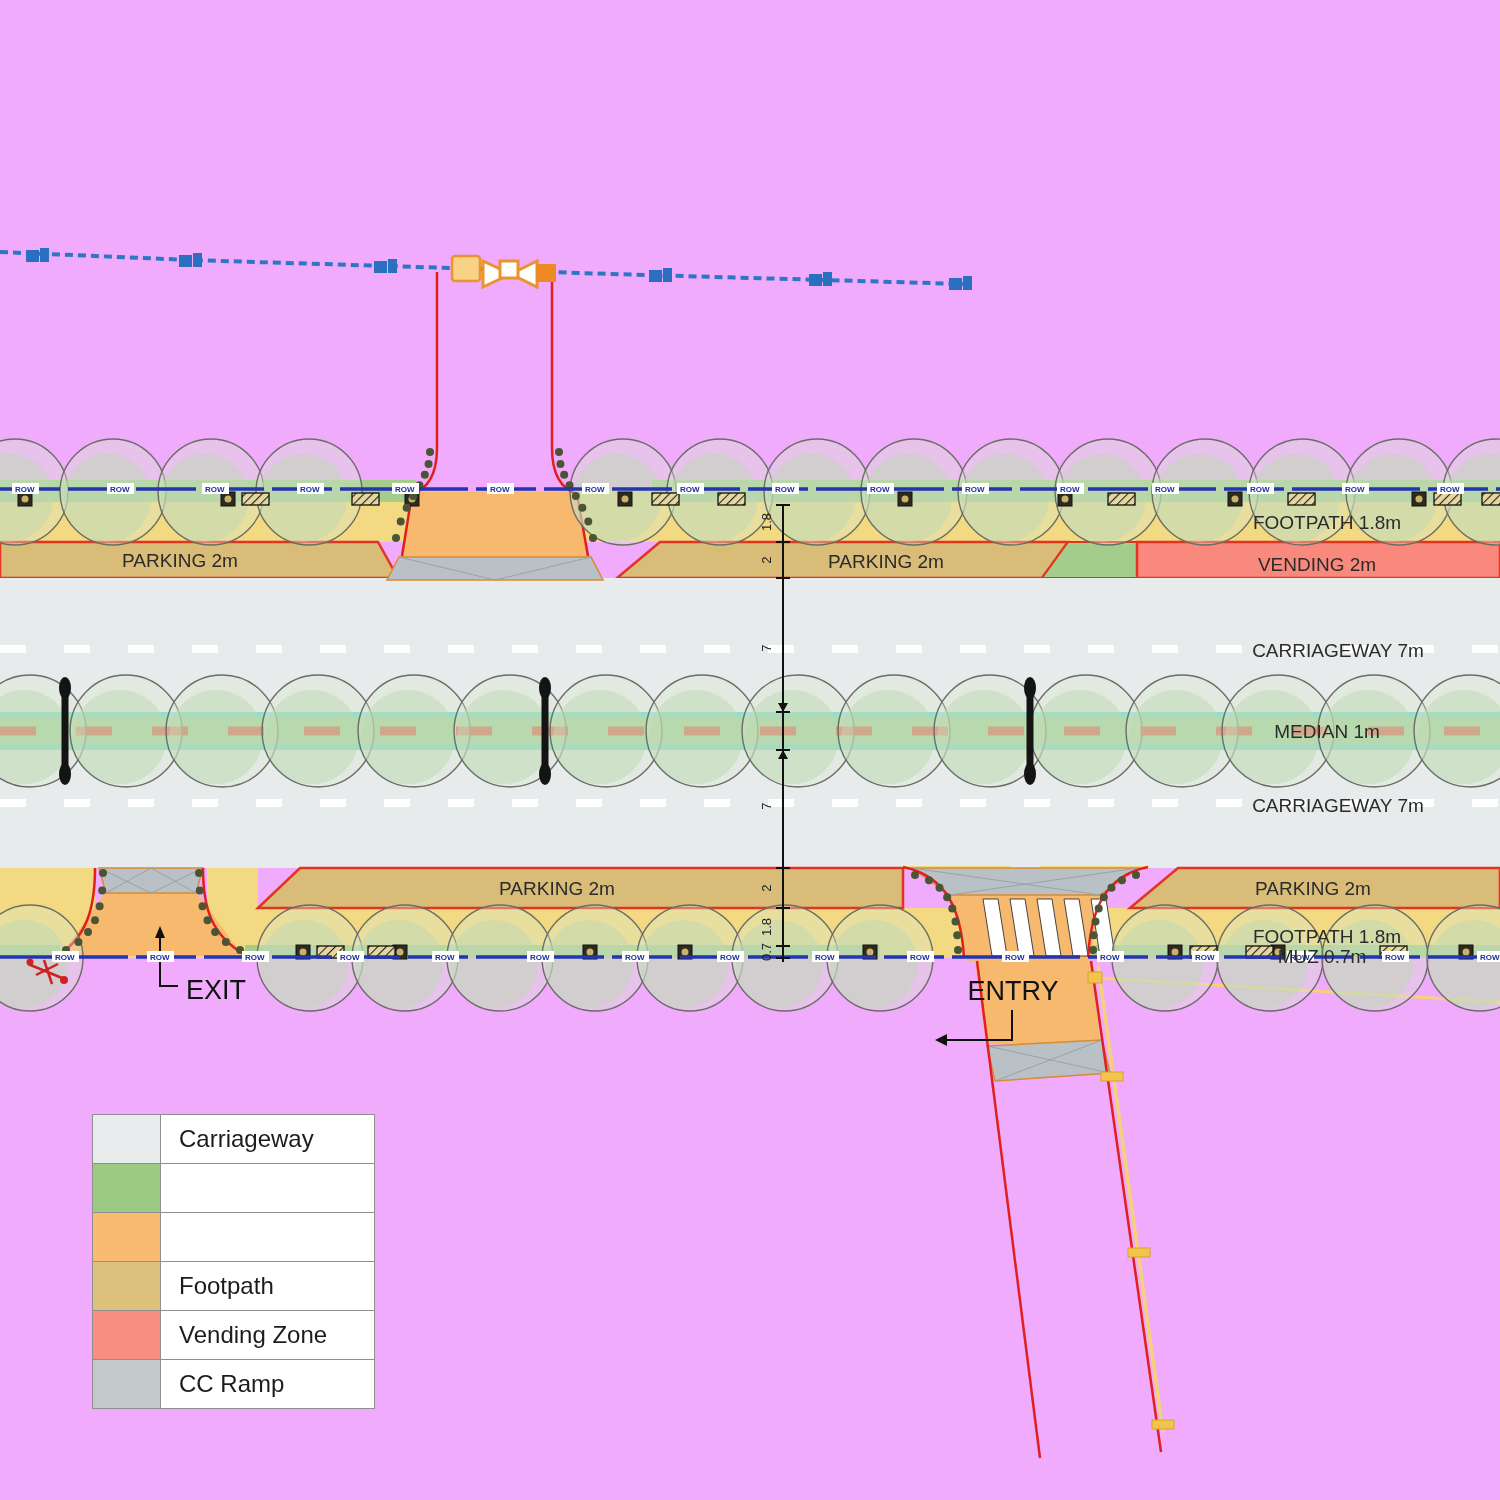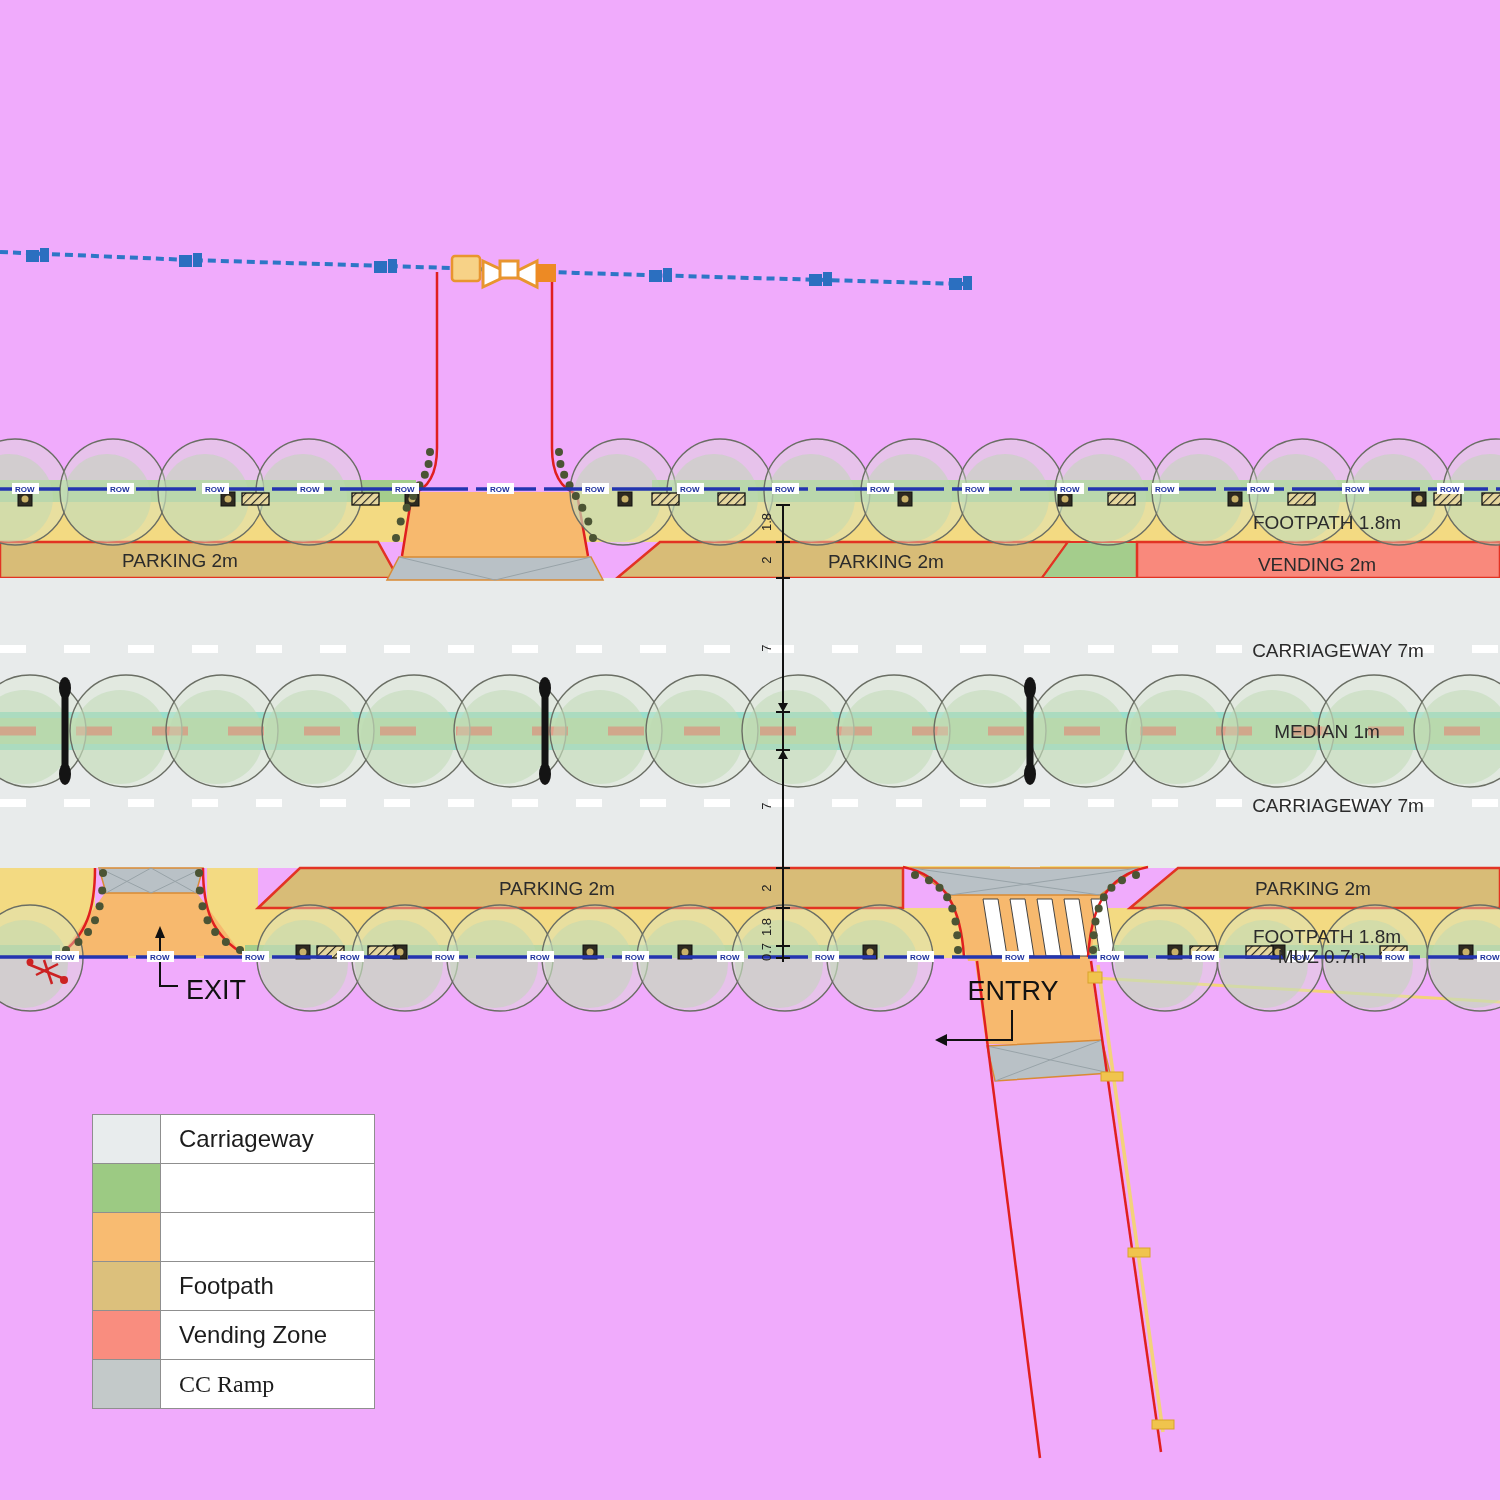--- a/index.html
+++ b/index.html
@@ -7,21 +7,21 @@
           font-family:"Liberation Sans", sans-serif;padding-left:31px;}
   svg{position:absolute;left:0;top:0;}
   svg text{font-family:"Liberation Sans", sans-serif;}
   .band-label{fill:#2b2b2b;font-size:19px;}
   .big-label{fill:#111;font-size:27px;}
   .dim-label{fill:#222;font-size:13px;}
   .row-label{fill:#1b2f9e;font-size:8px;font-weight:bold;paint-order:stroke;stroke:#fff;stroke-width:3px;}
   
   #legend{position:absolute;left:92px;top:1114px;width:281px;border:1px solid #8f8f8f;background:#fff;}
   .legend-row{display:flex;height:48px;border-bottom:1px solid #8f8f8f;}
-  .legend-row:last-child{border-bottom:none;font-family:Liberation Serif, serif;}
+  .legend-row:last-child{border-bottom:none;}
   .legend-swatch{width:68px;height:100%;border-right:1px solid #8f8f8f;box-sizing:border-box;}
   .legend-label{flex:1;display:flex;align-items:center;padding-left:18px;font-size:24px;color:#1c1c1c;}
 </style>
 </head>
 <body>
 
 <div id="canvas">
 <svg width="1500" height="1500" viewBox="0 0 1500 1500">
   <defs>
     <pattern id="hatch" width="6" height="6" patternUnits="userSpaceOnUse" patternTransform="rotate(45)">

